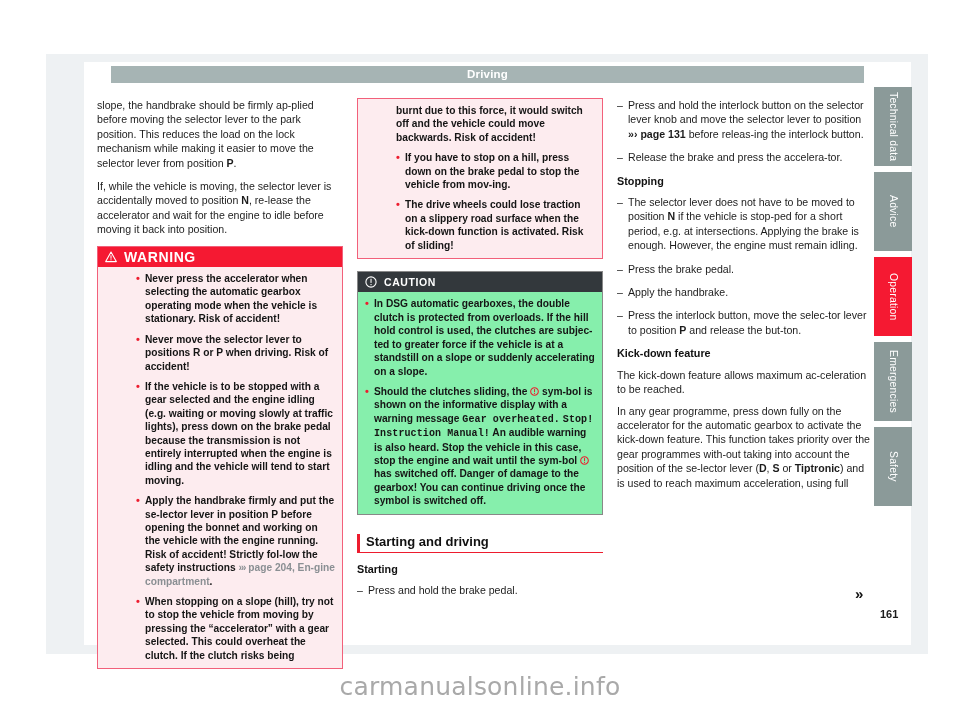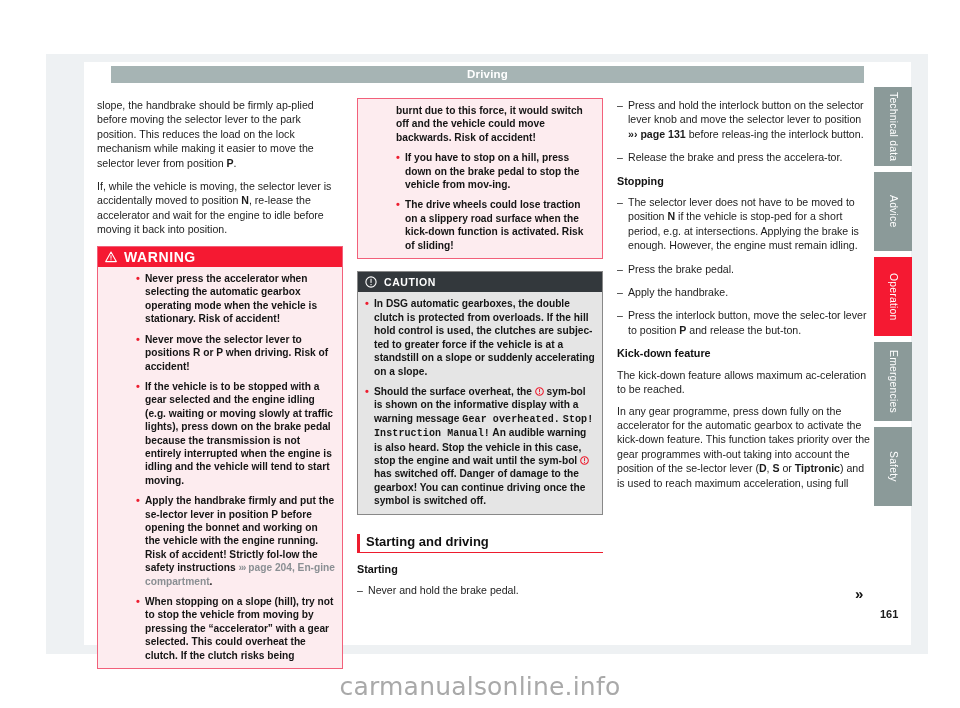--- a/index.html
+++ b/index.html
@@ -148,21 +148,21 @@
     position: absolute;
     left: 0; top: 0;
     color: #ed1c2e;
     font-size: 11px;
     line-height: 13.4px;
   }
 
   
   .caut-box {
     border: 1px solid #888888;
-    background: #e5e5e5;
+    background: #86efac;
     margin: 3px 0 0 0;
   }
   .caut-head {
     background: #33383c;
     color: #ffffff;
     font-size: 10.5px;
     font-weight: bold;
     letter-spacing: .6px;
     padding: 3px 0 3px 7px;
     display: flex;
@@ -308,37 +308,37 @@
           <svg width="12" height="12" viewBox="0 0 12 12">
             <circle cx="6" cy="6" r="5.1" fill="none" stroke="#ffffff" stroke-width="1.1"></circle>
             <rect x="5.5" y="2.7" width="1.05" height="4.2" fill="#ffffff"></rect>
             <rect x="5.5" y="8" width="1.05" height="1.2" fill="#ffffff"></rect>
           </svg>
         </span>
         <span>CAUTION</span>
       </div>
       <div class="caut-body">
         <div class="bullet-item"><span class="dot">•</span><span>In DSG automatic gearboxes, the double clutch is protected from overloads. If the hill hold control is used, the clutches are subjec-ted to greater force if the vehicle is at a standstill on a slope or suddenly accelerating on a slope.</span></div>
-        <div class="bullet-item"><span class="dot">•</span><span>Should the surface overheat, the </span><span class="inline-excl"><svg width="9" height="9" viewBox="0 0 12 12">
+        <div class="bullet-item"><span class="dot">•</span><span>Should the clutches sliding, the </span><span class="inline-excl"><svg width="9" height="9" viewBox="0 0 12 12">
                 <circle cx="6" cy="6" r="5.1" fill="none" stroke="#ed1c2e" stroke-width="1.4"></circle>
                 <rect x="5.4" y="2.7" width="1.3" height="4.2" fill="#ed1c2e"></rect>
                 <rect x="5.4" y="8" width="1.3" height="1.3" fill="#ed1c2e"></rect>
               </svg></span><span> sym-bol is shown on the informative display with a warning message </span><span class="mono">Gear overheated.</span> <span class="mono">Stop! Instruction Manual!</span><span> An audible warning is also heard. Stop the vehicle in this case, stop the engine and wait until the sym-bol </span><span class="inline-excl"><svg width="9" height="9" viewBox="0 0 12 12">
                 <circle cx="6" cy="6" r="5.1" fill="none" stroke="#ed1c2e" stroke-width="1.4"></circle>
                 <rect x="5.4" y="2.7" width="1.3" height="4.2" fill="#ed1c2e"></rect>
                 <rect x="5.4" y="8" width="1.3" height="1.3" fill="#ed1c2e"></rect>
               </svg></span><span> has switched off. Danger of damage to the gearbox! You can continue driving once the symbol is switched off.</span></div>
       </div>
     </div>
 
     <div class="sec-head" style="margin-top:19px;">Starting and driving</div>
 
     <div class="sub-head">Starting</div>
 
-    <div class="dash"><span class="mk">–</span><span>Never and hold the brake pedal.</span></div>
+    <div class="dash"><span class="mk">–</span><span>Press and hold the brake pedal.</span></div>
   </div>
 
   <div class="col" id="col3">
 
     <div class="dash"><span class="mk">–</span><span>Press and hold the interlock button on the selector lever knob and move the selector lever to position </span><span class="xref-dark"><span class="chev">»›</span> <span>page 131</span></span><span> before releas-ing the interlock button.</span></div>
 
     <div class="dash"><span class="mk">–</span><span>Release the brake and press the accelera-tor.</span></div>
 
     <div class="sub-head spaced">Stopping</div>
 

